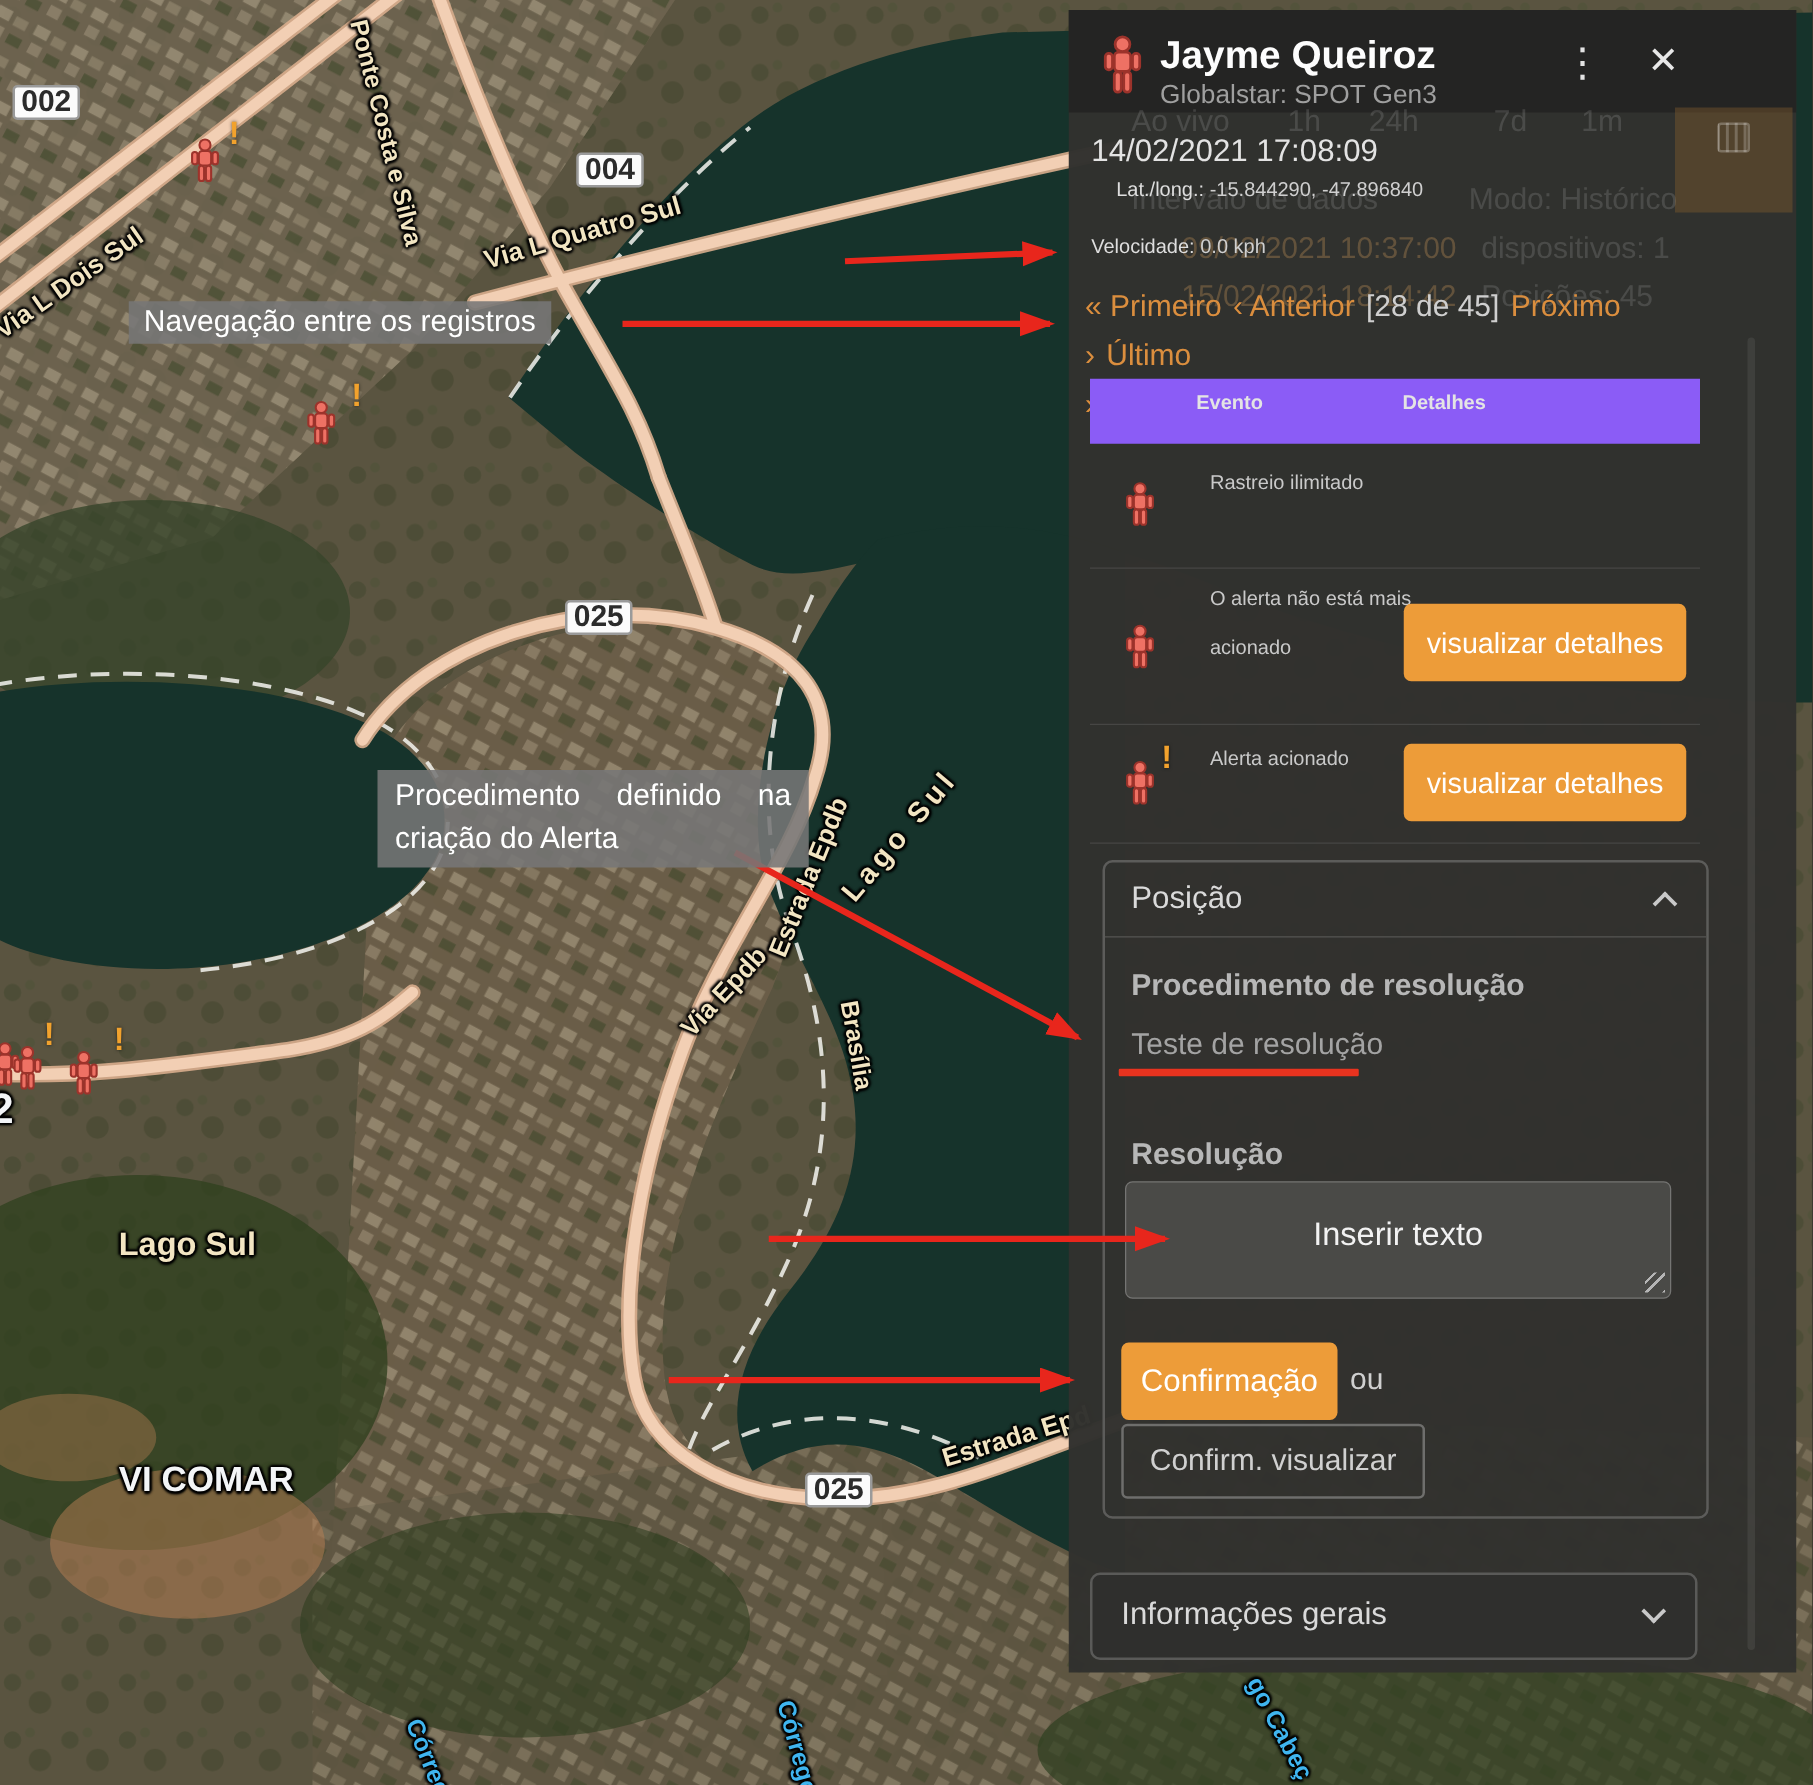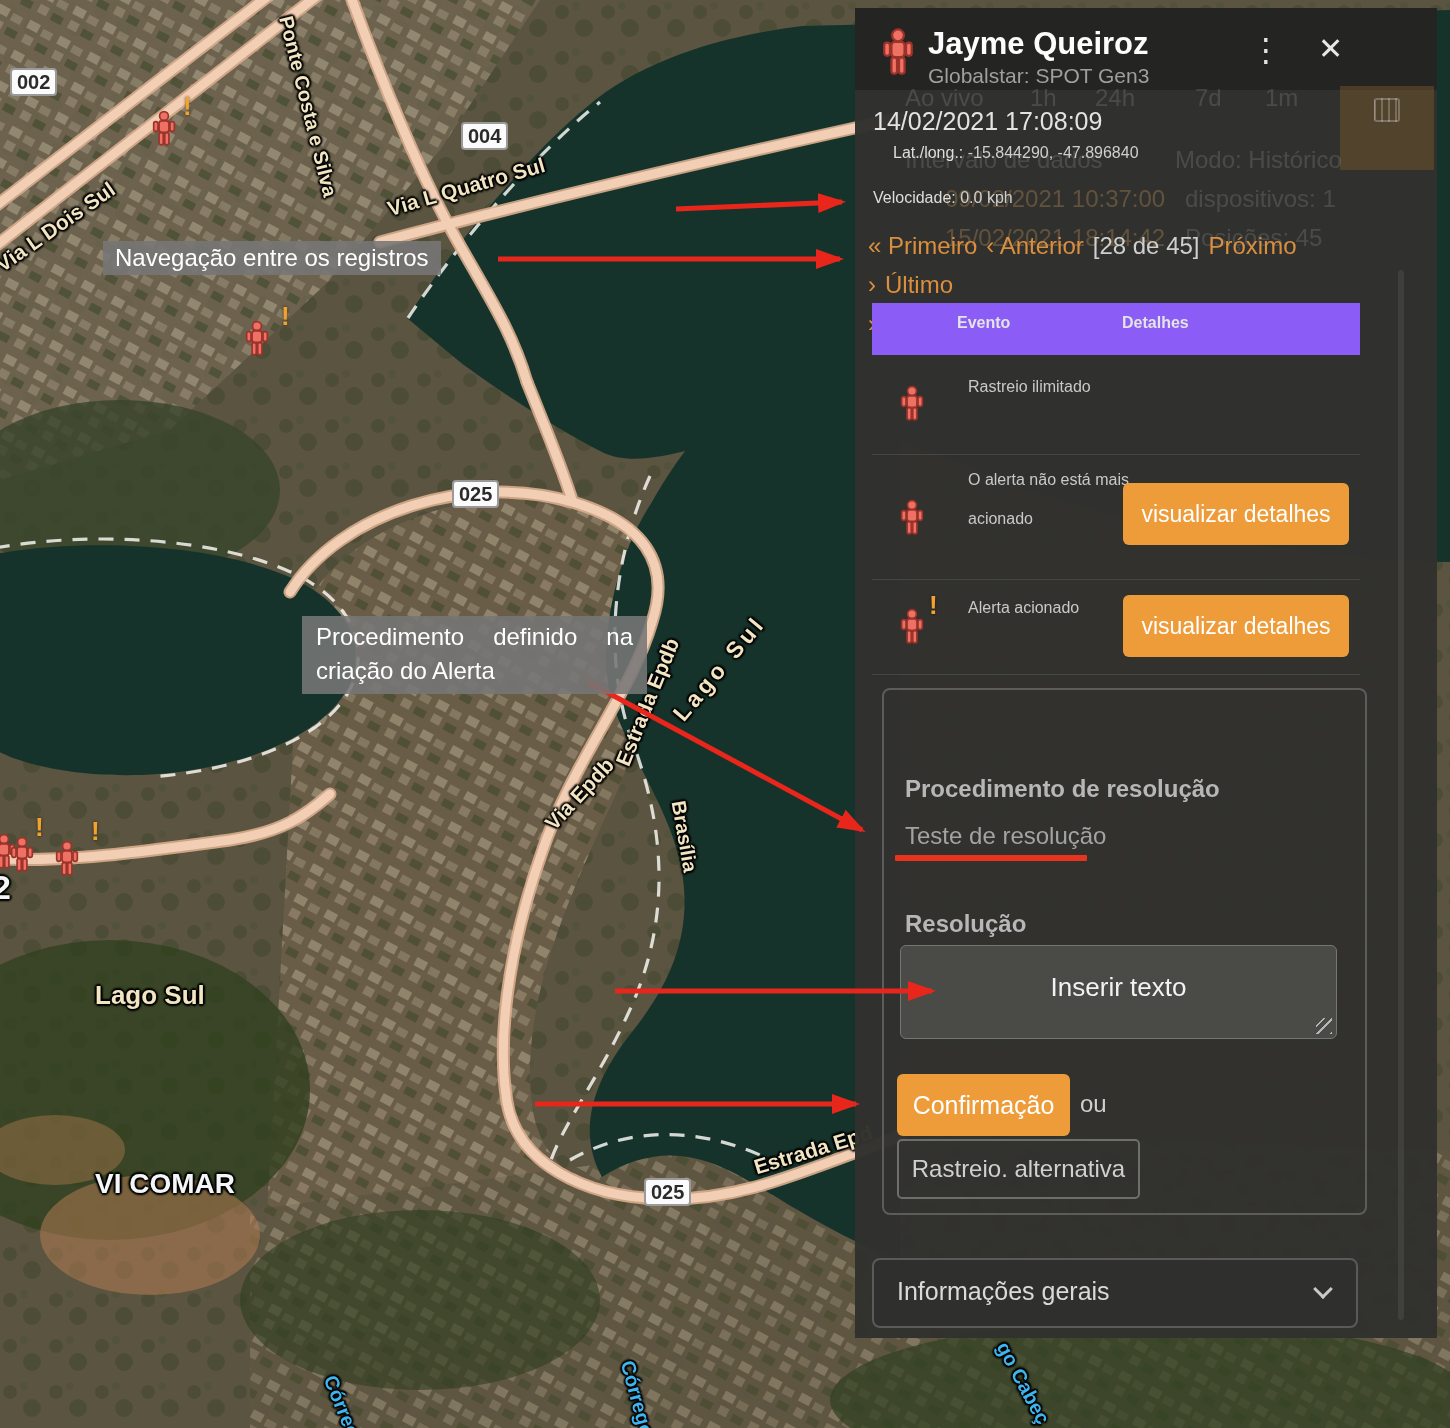--- a/index.html
+++ b/index.html
@@ -8,21 +8,21 @@
   #stage *{box-sizing:border-box;}
   svg{display:block;}
   .abs{position:absolute;}
 
   
   .maplabel{position:absolute;font-weight:bold;color:#f2e5c2;white-space:nowrap;
     text-shadow:-2px 0 2px #000,2px 0 2px #000,0 -2px 2px #000,0 2px 2px #000,-1px -1px 2px #000,1px 1px 2px #000;}
   .maplabel.white{color:#f3f5f7;}
   .maplabel.blue{color:#3fb5ef;}
   .shield{position:absolute;background:#fbfbfb;color:#2b2b2b;border:2px solid #9a9a9a;
-    border-radius:4px;padding:0 5px;font-weight:bold;font-size:20px;line-height:24px;}
+    border-radius:4px;padding:0 5px;font-weight:bold;font-size:24px;line-height:24px;}
 
   
   .pmark{position:absolute;}
   .bang{position:absolute;color:#f2a22d;font-weight:bold;font-size:26px;line-height:1;
         text-shadow:0 0 3px rgba(0,0,0,.6);}
 
   
   #panel{position:absolute;left:855px;top:8px;width:582px;height:1330px;
          background:rgba(49,49,46,.98);color:#cfcfcf;font-size:24px;}
   #panel-header{position:absolute;left:0;top:0;width:582px;height:82px;background:#242423;}
@@ -301,28 +301,32 @@
   <div class="trow" style="top:580px;height:95px;">
     <svg class="pmark" style="left:28px;top:28px;" width="24" height="37">
         <use href="#person"></use>
       </svg>
     <span class="bang" style="left:57px;top:12px;">!</span>
     <div class="evtext" style="top:8px;">Alerta acionado</div>
     <button class="vbtn" style="top:15px;">visualizar detalhes</button>
   </div>
 
   <div id="pos-box">
+    <div id="pos-head">
+      <span class="t">Posição</span>
+      <span class="chev up"></span>
+    </div>
     <div class="plabel" style="top:85px;">Procedimento de resolução</div>
     <div class="pvalue" style="top:132px;">Teste de resolução</div>
     <div class="plabel" style="top:220px;">Resolução</div>
     <textarea id="res-ta" placeholder="Inserir texto" style=""></textarea>
     <div class="grip"></div>
     <button id="btn-confirm">Confirmação</button>
     <span id="or-txt">ou</span>
-    <button id="btn-alt">Rastreio. alternativa</button>
+    <button id="btn-alt">Confirm. visualizar</button>
   </div>
 
   <div id="info-box">
     <span class="t">Informações gerais</span>
     <span class="chev down"></span>
   </div>
 
   <div class="annolabel" id="anno-nav" style="left:103px;top:241px;">Navegação entre os registros</div>
   <div class="annolabel" id="anno-proc" style="left:302px;top:616px;">Procedimento definido na criação do Alerta</div>
 

